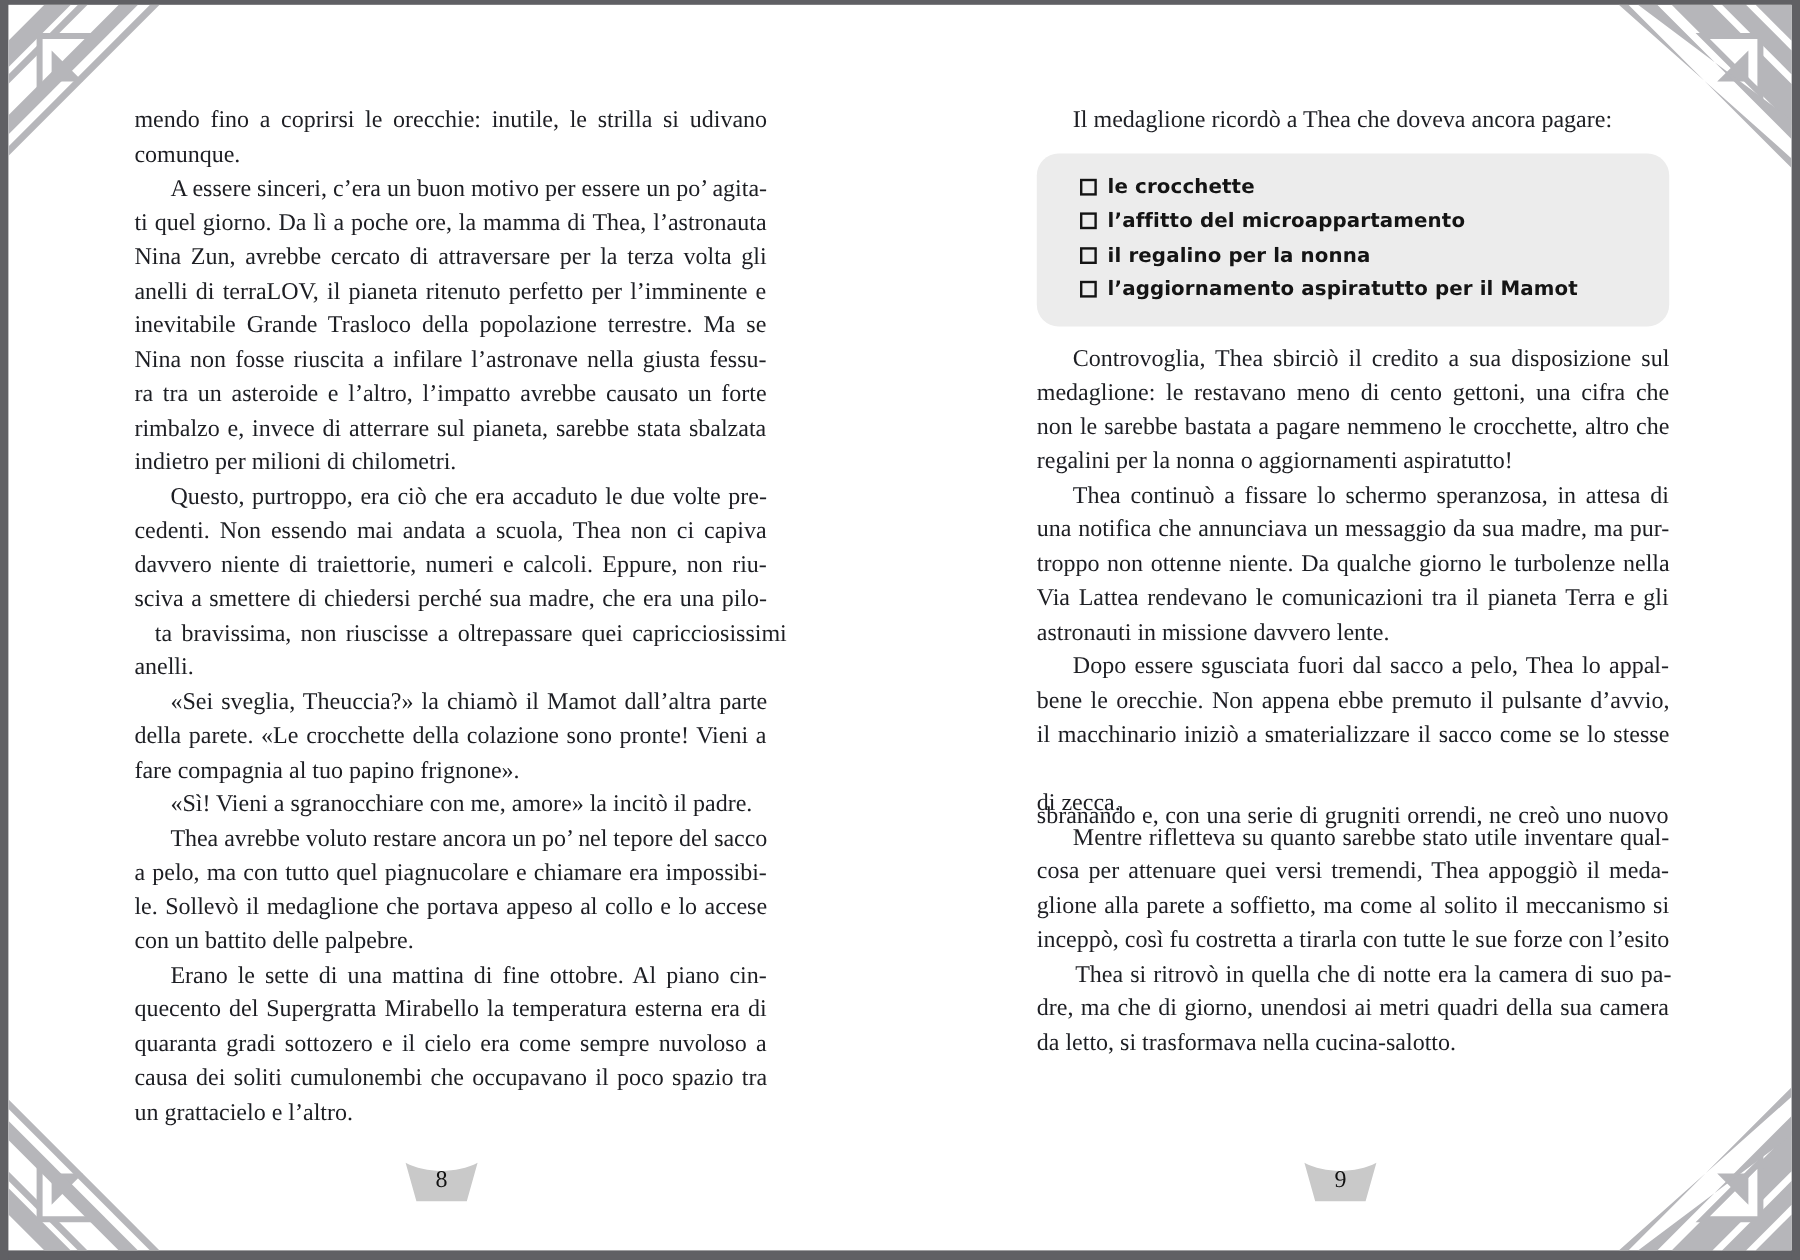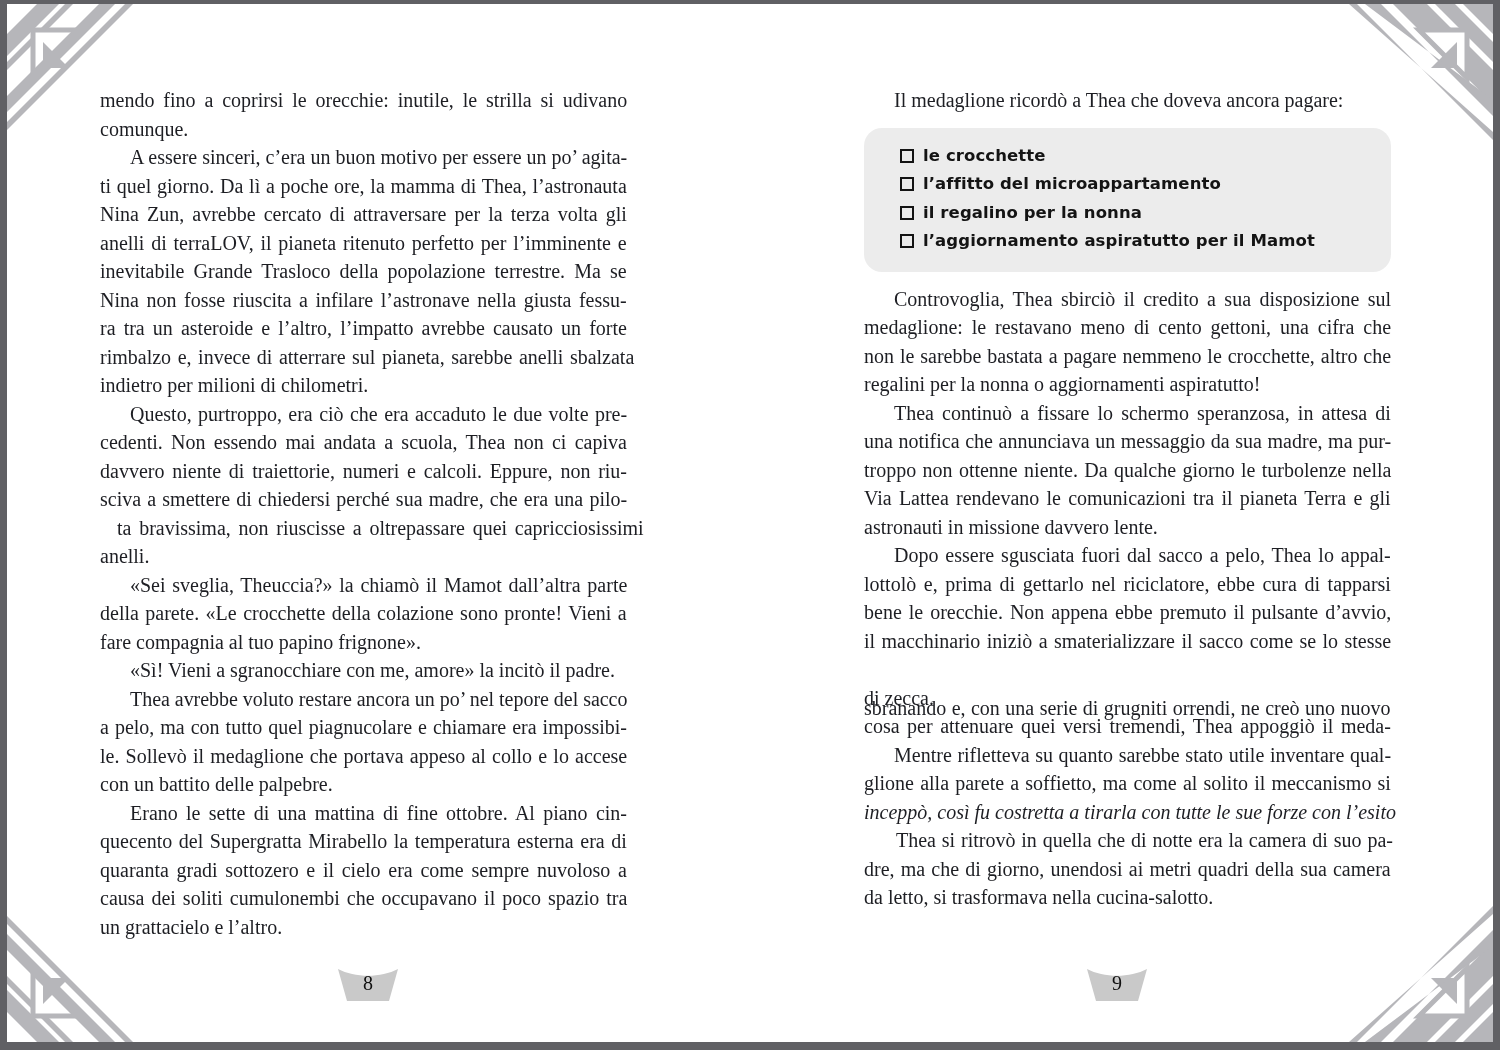--- a/index.html
+++ b/index.html
@@ -17,21 +17,21 @@
   .edge.left{left:0;top:0;width:7px;height:1050px;}
   .edge.right{left:1493px;top:0;width:7px;height:1050px;}
 
   .corner{position:absolute;width:150px;height:150px;}
   .corner.tl{left:7px;top:4px;}
   .corner.tr{left:1343px;top:4px;}
   .corner.bl{left:7px;top:892px;transform:scaleY(-1);}
   .corner.br{left:1343px;top:892px;transform:scaleY(-1);}
 
   .col{position:absolute;top:86px;width:527px;font-size:20px;line-height:28.5px;}
-  .col.left{left:100px;}
+  .col.left{left:112px;}
   .col.right{left:864px;}
   .line{height:28.5px;white-space:nowrap;overflow:visible;}
   .line > span{display:inline-block;white-space:pre;}
   .line.indent > span{margin-left:30px;}
 
   .checkbox-panel{margin-top:13px;background:var(--box_bg);border-radius:18px;
                   padding:14px 24px 16px 36px;}
   .check-row{display:flex;align-items:center;height:28.5px;
              font-family:"DejaVu Sans","Liberation Sans",sans-serif;
              font-size:16.5px;font-weight:600;letter-spacing:.1px;color:#141414;}
@@ -102,21 +102,21 @@
   <div class="col left" id="left-col">
       <div class="line"><span style="word-spacing: 3.9px;">mendo fino a coprirsi le orecchie: inutile, le strilla si udivano</span></div>
       <div class="line"><span>comunque.</span></div>
       <div class="line indent"><span style="word-spacing: 0px;">A essere sinceri, c’era un buon motivo per essere un po’ agita-</span></div>
       <div class="line"><span style="word-spacing: 0.75px;">ti quel giorno. Da lì a poche ore, la mamma di Thea, l’astronauta</span></div>
       <div class="line"><span style="word-spacing: 3.1px;">Nina Zun, avrebbe cercato di attraversare per la terza volta gli</span></div>
       <div class="line"><span style="word-spacing: 1.778px;">anelli di terraLOV, il pianeta ritenuto perfetto per l’imminente e</span></div>
       <div class="line"><span style="word-spacing: 4.143px;">inevitabile Grande Trasloco della popolazione terrestre. Ma se</span></div>
       <div class="line"><span style="word-spacing: 2.556px;">Nina non fosse riuscita a infilare l’astronave nella giusta fessu-</span></div>
       <div class="line"><span style="word-spacing: 3.1px;">ra tra un asteroide e l’altro, l’impatto avrebbe causato un forte</span></div>
-      <div class="line"><span style="word-spacing: 1.556px;">rimbalzo e, invece di atterrare sul pianeta, sarebbe anelli sbalzata</span></div>
+      <div class="line"><span style="word-spacing: 1.556px;">rimbalzo e, invece di atterrare sul pianeta, sarebbe stata sbalzata</span></div>
       <div class="line"><span>indietro per milioni di chilometri.</span></div>
       <div class="line indent"><span style="word-spacing: 1.4px;">Questo, purtroppo, era ciò che era accaduto le due volte pre-</span></div>
       <div class="line"><span style="word-spacing: 3.3px;">cedenti. Non essendo mai andata a scuola, Thea non ci capiva</span></div>
       <div class="line"><span style="word-spacing: 2.778px;">davvero niente di traiettorie, numeri e calcoli. Eppure, non riu-</span></div>
       <div class="line"><span style="word-spacing: 1.182px;">sciva a smettere di chiedersi perché sua madre, che era una pilo-</span></div>
       <div class="line"><span style="word-spacing: 2.714px; margin-left: 17px;">ta bravissima, non riuscisse a oltrepassare quei capricciosissimi</span></div>
       <div class="line"><span>anelli.</span></div>
       <div class="line indent"><span style="word-spacing: 1.75px;">«Sei sveglia, Theuccia?» la chiamò il Mamot dall’altra parte</span></div>
       <div class="line"><span style="word-spacing: 1.444px;">della parete. «Le crocchette della colazione sono pronte! Vieni a</span></div>
       <div class="line"><span>fare compagnia al tuo papino frignone».</span></div>
@@ -158,29 +158,28 @@
         <div class="line indent"><span style="word-spacing: 3.375px;">Controvoglia, Thea sbirciò il credito a sua disposizione sul</span></div>
         <div class="line"><span style="word-spacing: 3.889px; text-align: right;">medaglione: le restavano meno di cento gettoni, una cifra che</span></div>
         <div class="line"><span style="word-spacing: 0.9px;">non le sarebbe bastata a pagare nemmeno le crocchette, altro che</span></div>
         <div class="line"><span>regalini per la nonna o aggiornamenti aspiratutto!</span></div>
         <div class="line indent"><span style="word-spacing: 3.111px;">Thea continuò a fissare lo schermo speranzosa, in attesa di</span></div>
         <div class="line"><span style="word-spacing: 0.6px;">una notifica che annunciava un messaggio da sua madre, ma pur-</span></div>
         <div class="line"><span style="word-spacing: 1.333px;">troppo non ottenne niente. Da qualche giorno le turbolenze nella</span></div>
         <div class="line"><span style="word-spacing: 2.2px;">Via Lattea rendevano le comunicazioni tra il pianeta Terra e gli</span></div>
         <div class="line"><span>astronauti in missione davvero lente.</span></div>
         <div class="line indent"><span style="word-spacing: 1.9px;">Dopo essere sgusciata fuori dal sacco a pelo, Thea lo appal-</span></div>
-        <div class="line"><span style="word-spacing: 2.6px;">lottolò e, prima di gettarlo nel riciclatore, ebbe cura di tapparsi</span></div>
         <div class="line"><span style="word-spacing: 2px;">bene le orecchie. Non appena ebbe premuto il pulsante d’avvio,</span></div>
         <div class="line"><span style="word-spacing: 1.4px;">il macchinario iniziò a smaterializzare il sacco come se lo stesse</span></div>
         <div class="line"><span style="word-spacing: 0.455px; margin-top: 39px;">sbranando e, con una serie di grugniti orrendi, ne creò uno nuovo</span></div>
         <div class="line"><span>di zecca.</span></div>
+        <div class="line indent"><span style="word-spacing: 0.625px;">Mentre rifletteva su quanto sarebbe stato utile inventare qual-</span></div>
         <div class="line"><span style="word-spacing: 2.556px;">cosa per attenuare quei versi tremendi, Thea appoggiò il meda-</span></div>
-        <div class="line indent"><span style="word-spacing: 0.625px;">Mentre rifletteva su quanto sarebbe stato utile inventare qual-</span></div>
         <div class="line"><span style="word-spacing: 1.182px;">glione alla parete a soffietto, ma come al solito il meccanismo si</span></div>
-        <div class="line"><span style="word-spacing: 0px; font-style: italic;">inceppò, così fu costretta a tirarla con tutte le sue forze con l’esito</span></div>
+        <div class="line"><span style="word-spacing: 0px;">inceppò, così fu costretta a tirarla con tutte le sue forze con l’esito</span></div>
         <div class="line indent"><span style="word-spacing: 0.846px; margin-left: 32px;">Thea si ritrovò in quella che di notte era la camera di suo pa-</span></div>
         <div class="line"><span style="word-spacing: 1.182px;">dre, ma che di giorno, unendosi ai metri quadri della sua camera</span></div>
         <div class="line"><span>da letto, si trasformava nella cucina-salotto.</span></div>
       </div>
   </div>
 
   <div class="banner p8">
     <svg viewBox="0 0 62 36" width="62" height="36">
       <path d="M1,2 C 18,11 44,11 61,2 L 52,34 L 10,34 Z" fill="var(--banner_fill)"></path>
     </svg>

